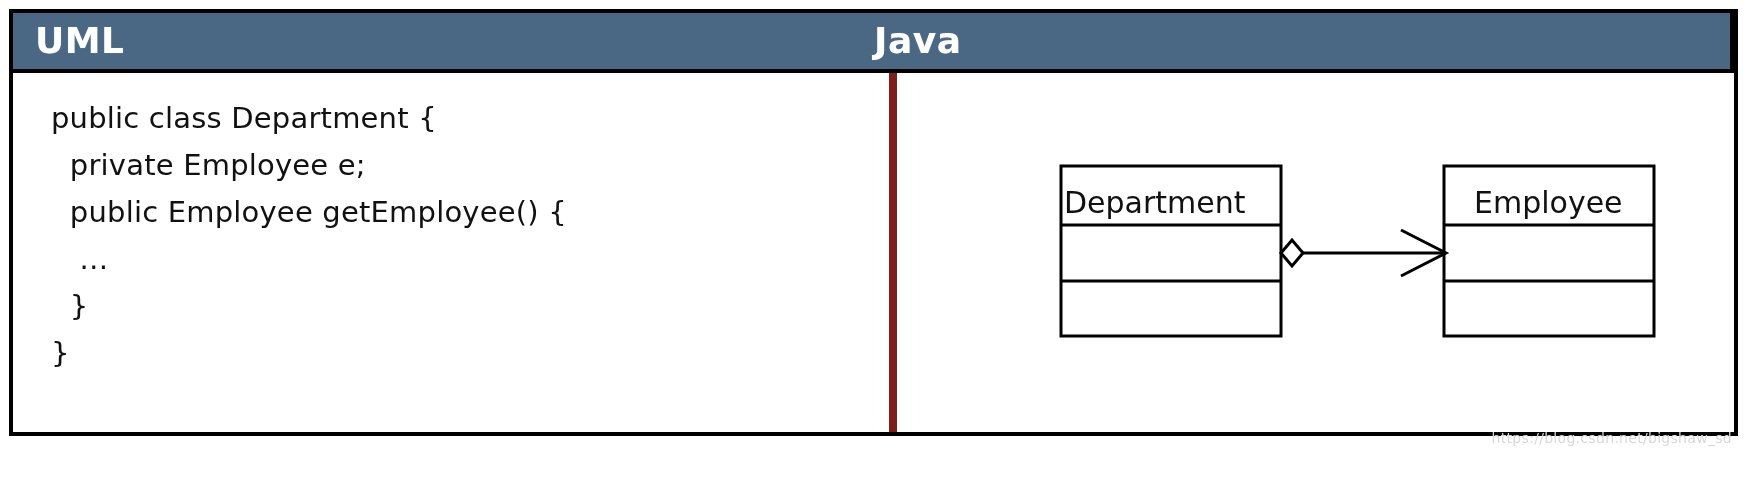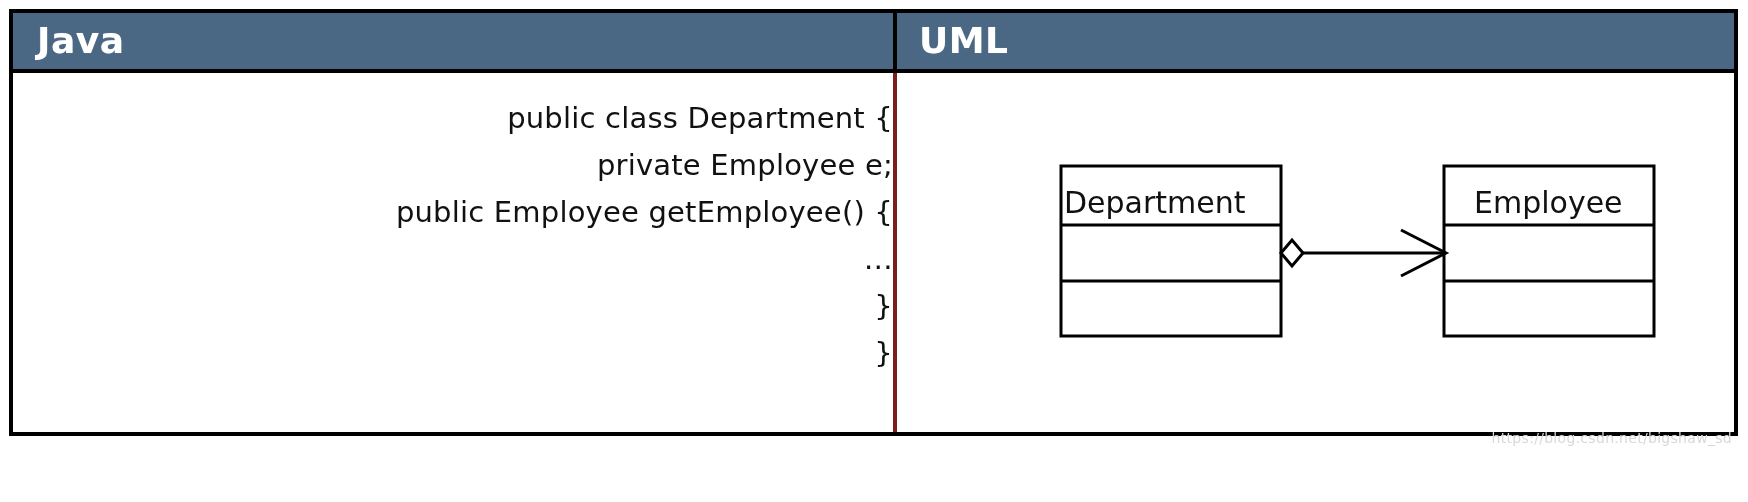--- a/index.html
+++ b/index.html
@@ -77,22 +77,21 @@
     min-height: 0;
   }
   .body-cell {
     background: #ffffff;
     box-sizing: border-box;
     position: relative;
   }
   .body-cell.left {
     width: 884px;
     flex: 0 0 884px;
-    border-right: 4px solid #7f1d1d;
-    text-align: right;
+    border-right: 8px solid #7f1d1d;
   }
   .body-cell.right {
     flex: 1 1 auto;
   }
 
   
   .code-block {
     margin: 0;
     padding: 22px 0 0 38px;
     font-family: "DejaVu Sans", sans-serif;
@@ -135,25 +134,25 @@
   }
 </style>
 </head>
 <body>
 
 <div id="page">
 
   <div class="table-frame">
 
     <div class="header-row">
+      <div class="header-cell right">
+        <span class="header-title">UML</span>
+      </div>
       <div class="header-cell left">
         <span class="header-title">Java</span>
-      </div>
-      <div class="header-cell right">
-        <span class="header-title">UML</span>
       </div>
     </div>
 
     <div class="body-row">
 
       <div class="body-cell left">
         <pre class="code-block">public class Department {
   private Employee e;
   public Employee getEmployee() {
    …

